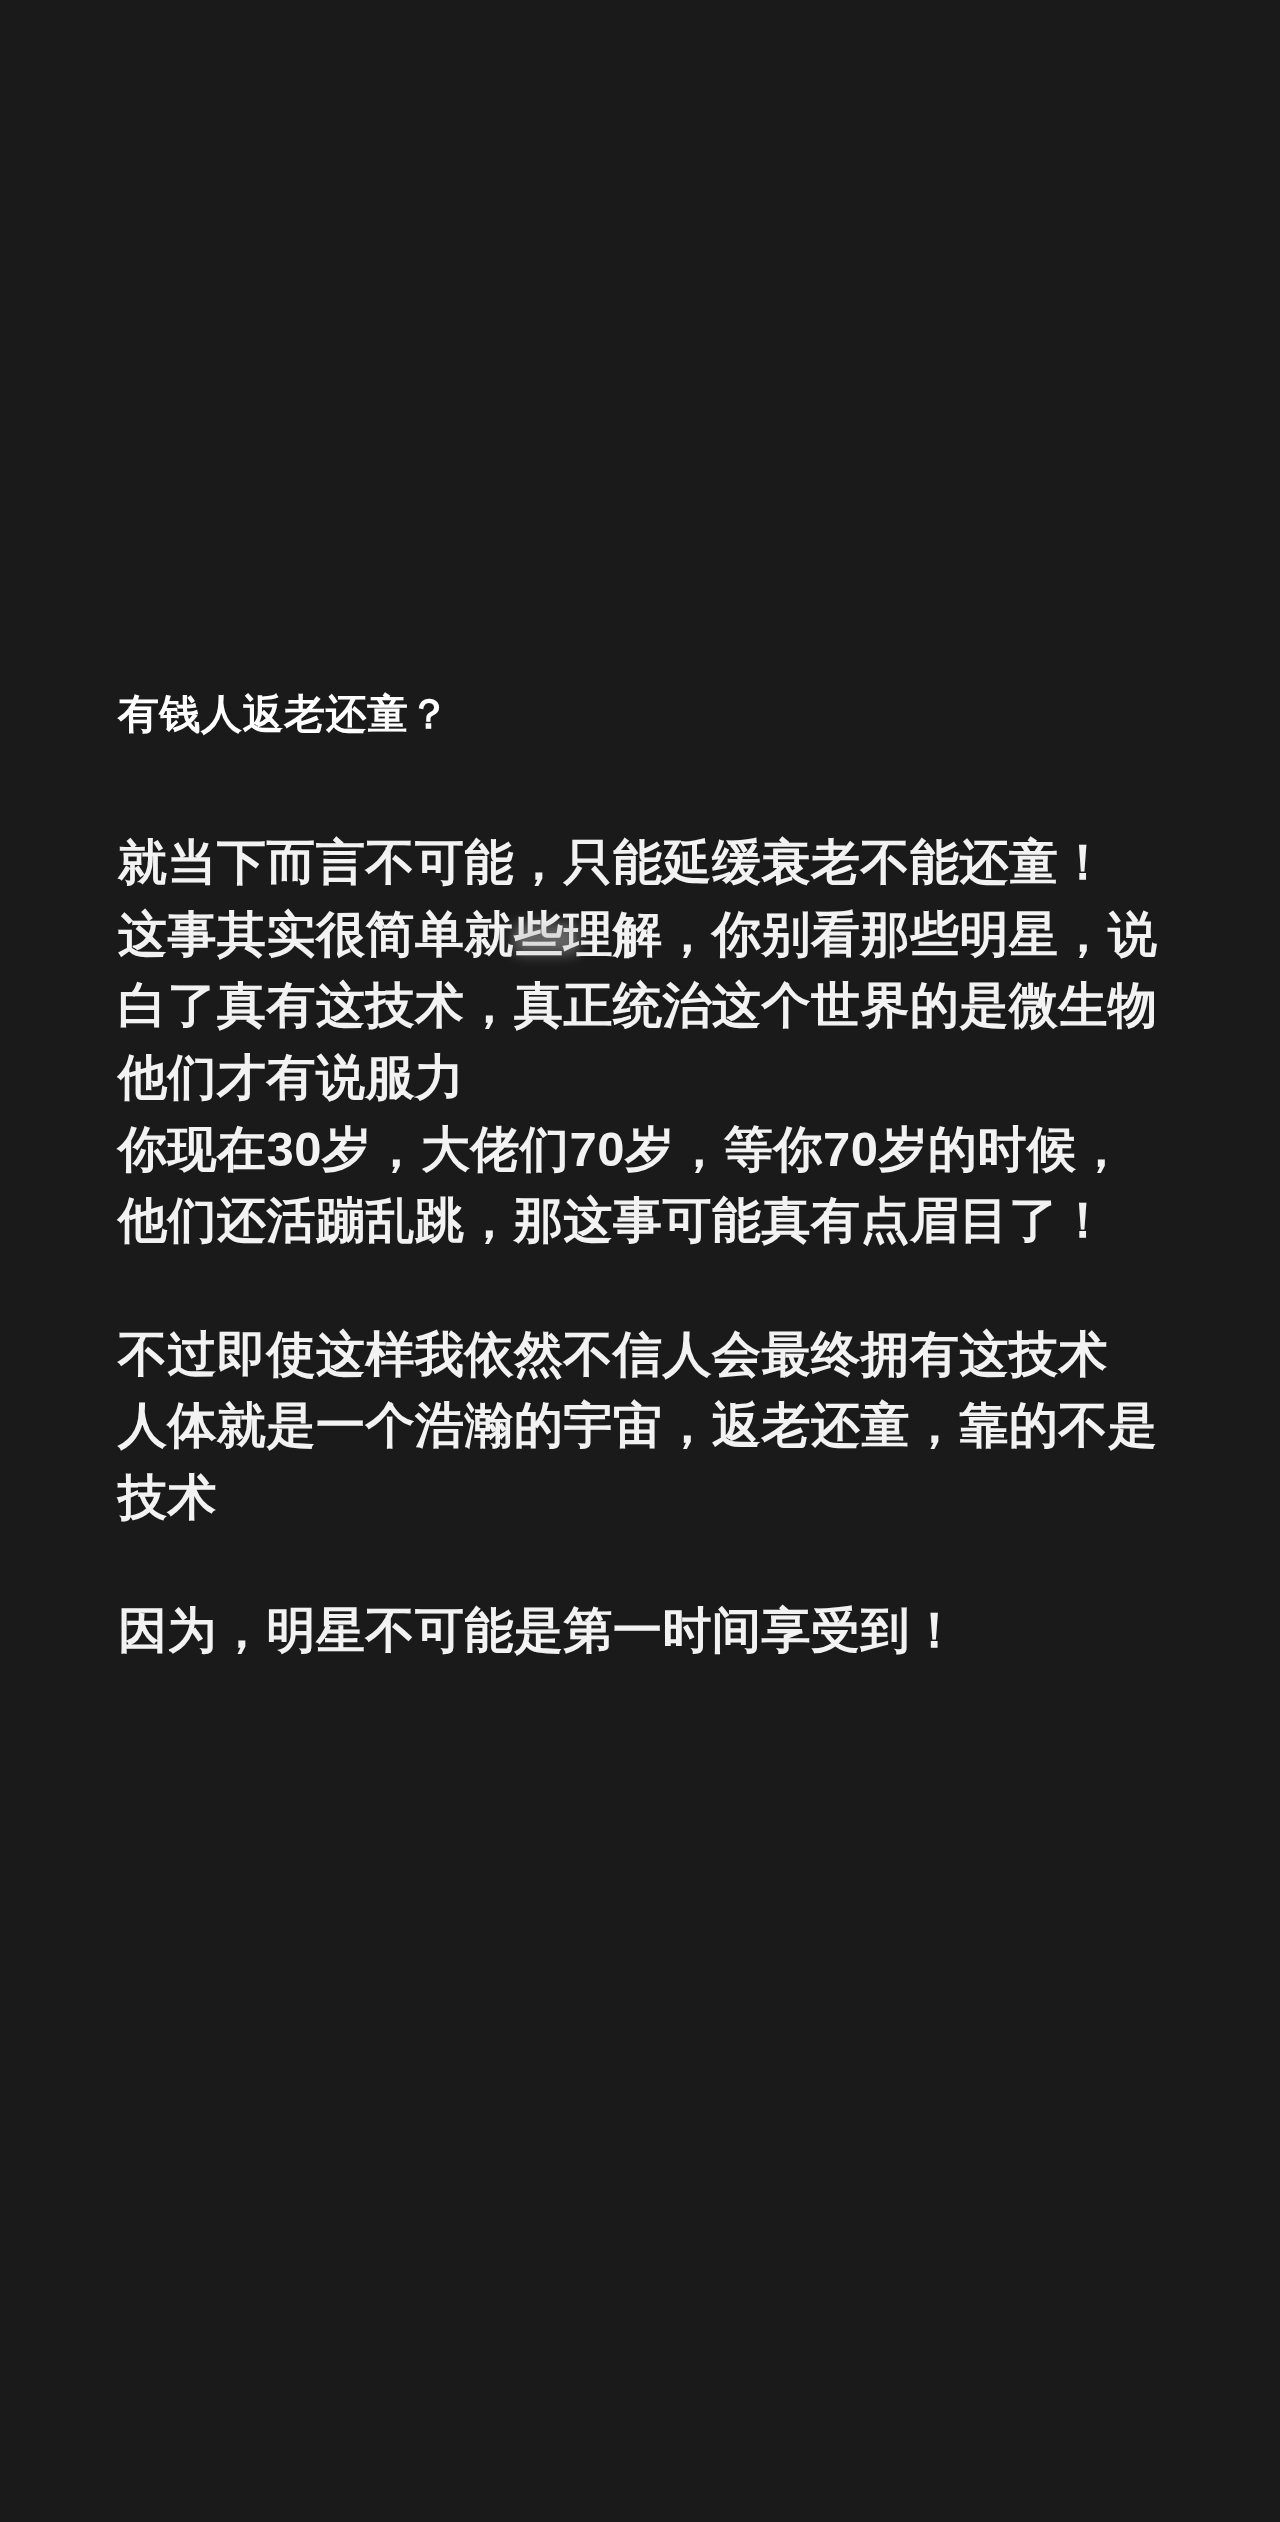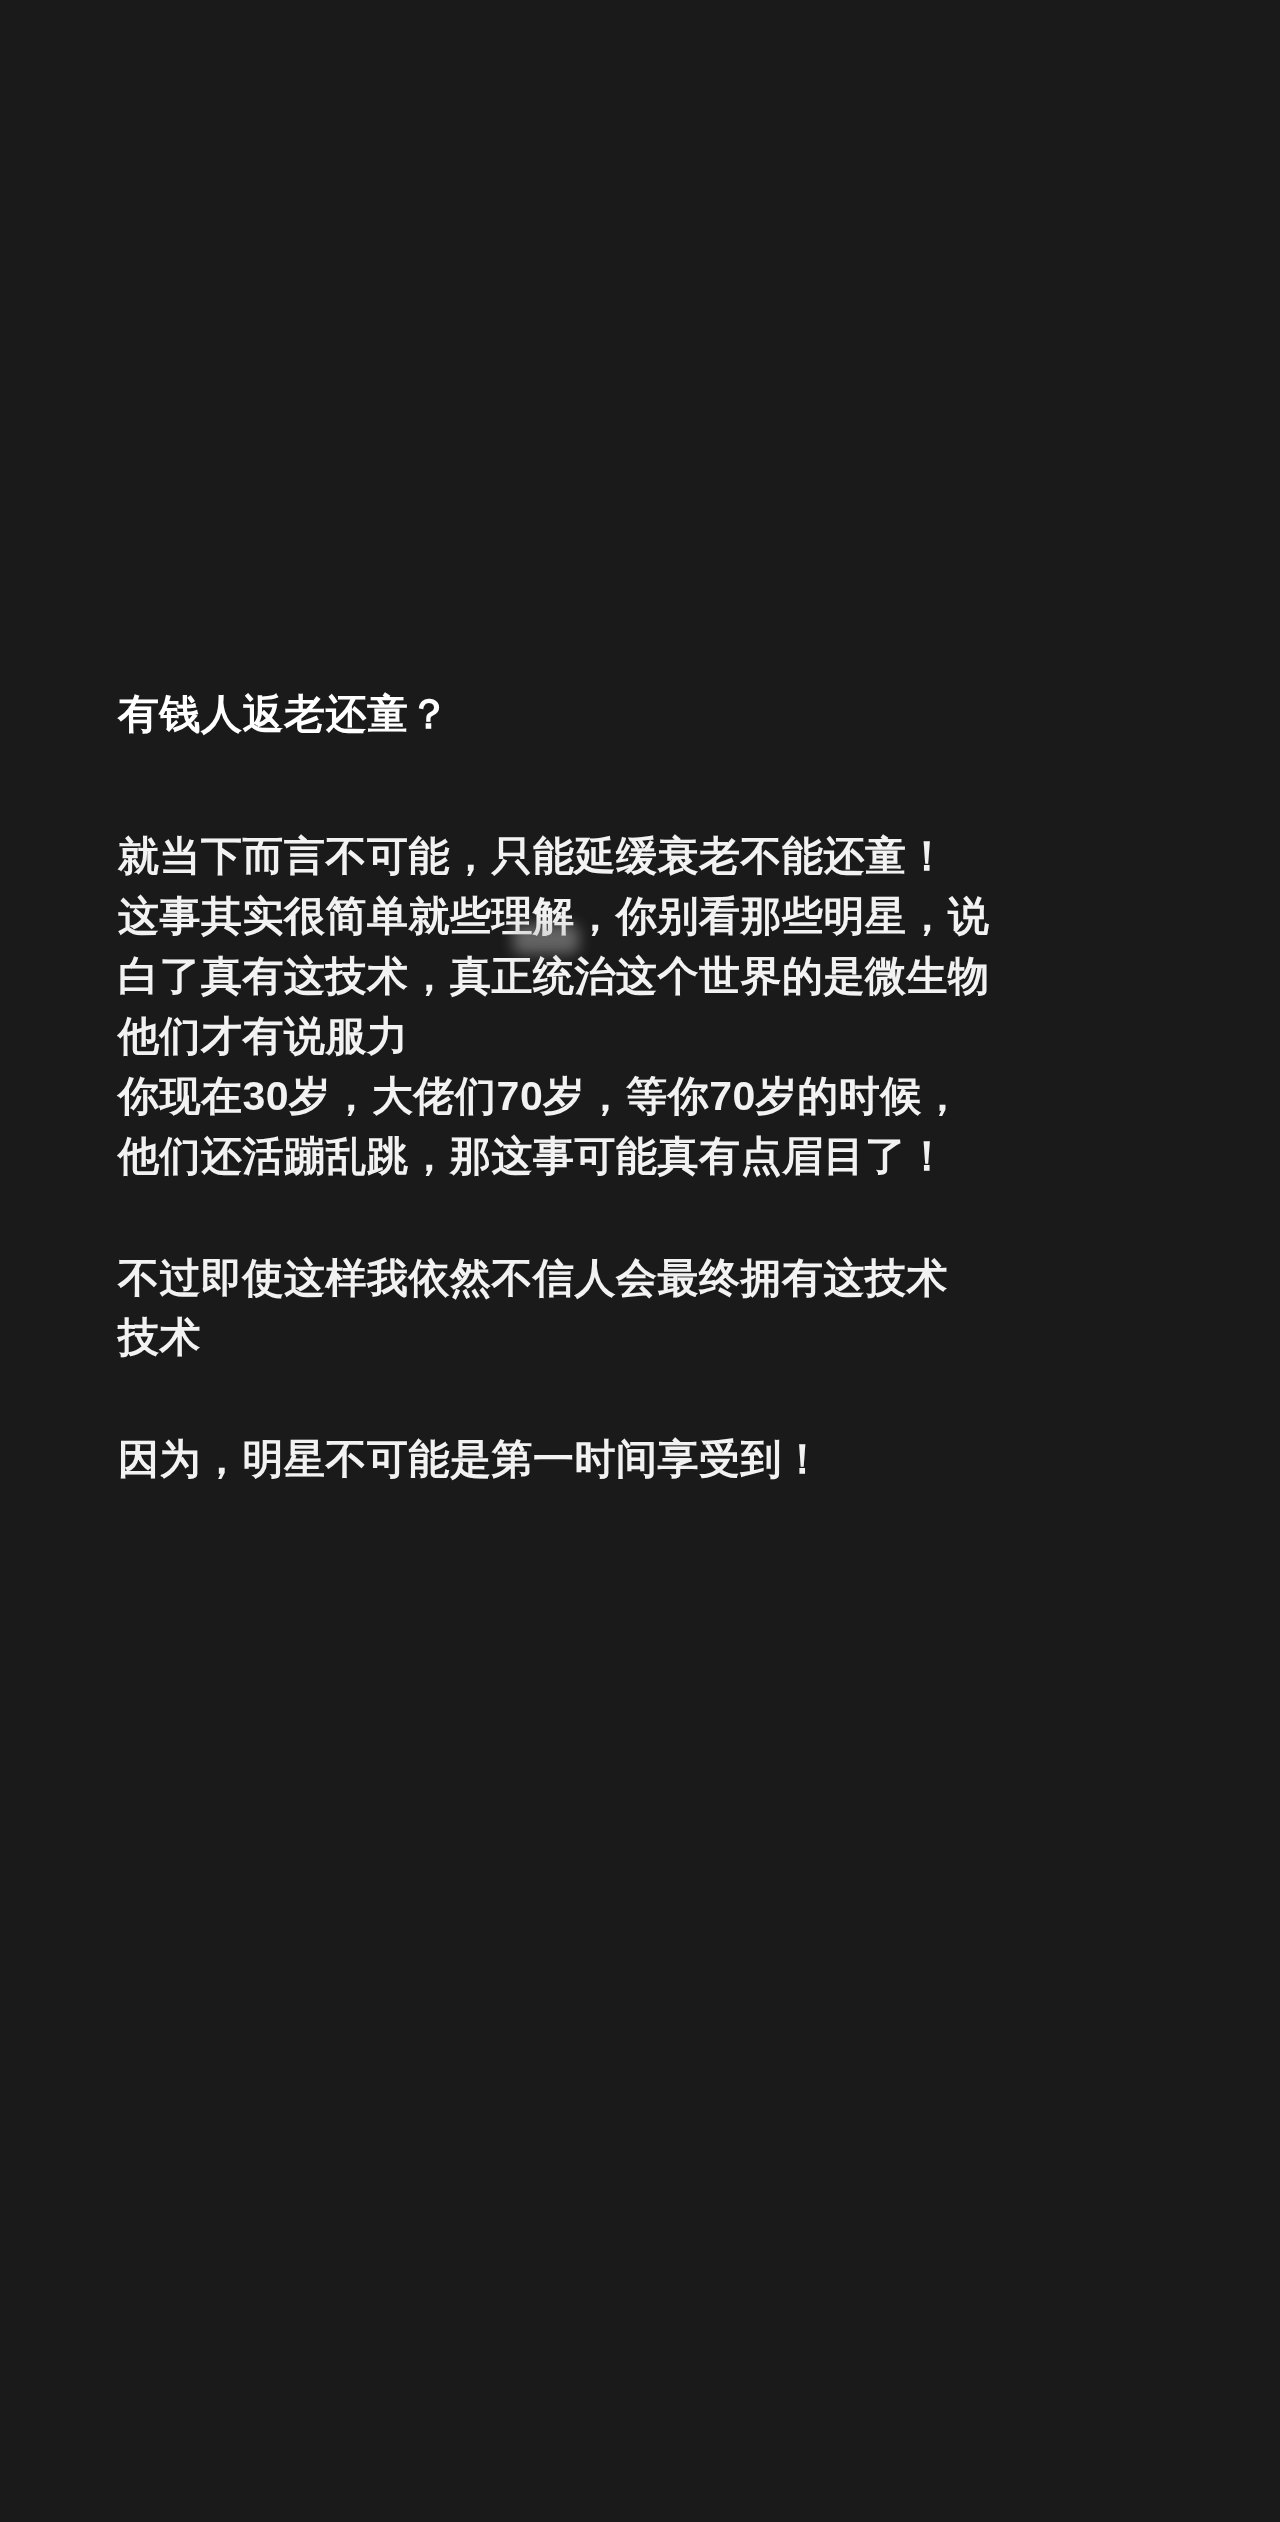--- a/index.html
+++ b/index.html
@@ -29,21 +29,21 @@
   }
   .title {
     font-size: 41px;
     font-weight: 700;
     line-height: 1.4;
     letter-spacing: 0.5px;
     color: #ffffff;
     margin: 0 0 84px 0;
   }
   .para {
-    font-size: 41px;
+    font-size: 49px;
     font-weight: 700;
     line-height: 1.46;
     letter-spacing: 0.5px;
     color: #f2f2f2;
     margin: 0;
   }
   .block-gap {
     height: 62px;
   }
   .line {
@@ -77,20 +77,21 @@
       <span class="line">白了真有这技术，真正统治这个世界的是微生物</span>
       <span class="line">他们才有说服力</span>
       <span class="line">你现在30岁，大佬们70岁，等你70岁的时候，</span>
       <span class="line">他们还活蹦乱跳，那这事可能真有点眉目了！</span>
     </p>
 
     <div class="block-gap"></div>
 
     <p class="para">
       <span class="line">不过即使这样我依然不信人会最终拥有这技术</span>
+      <span class="line">人体就是一个浩瀚的宇宙，返老还童，靠的不是</span>
       <span class="line">技术</span>
     </p>
 
     <div class="block-gap"></div>
 
     <p class="para">
       <span class="line">因为，明星不可能是第一时间享受到！</span>
     </p>
 
   </div>

